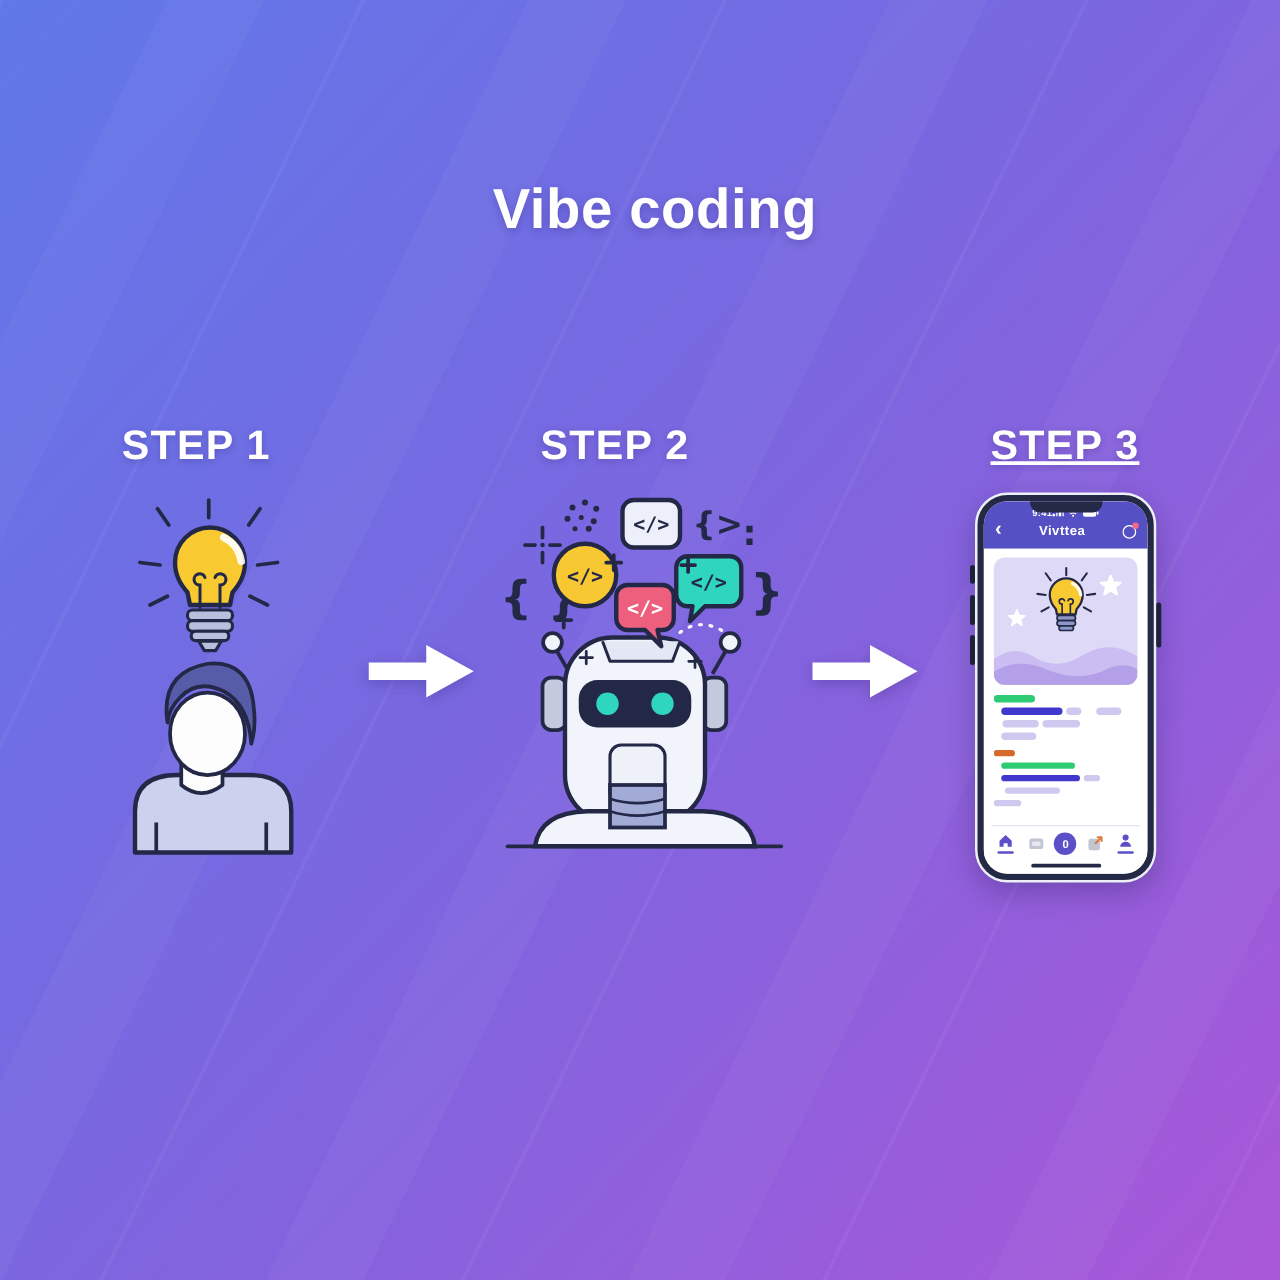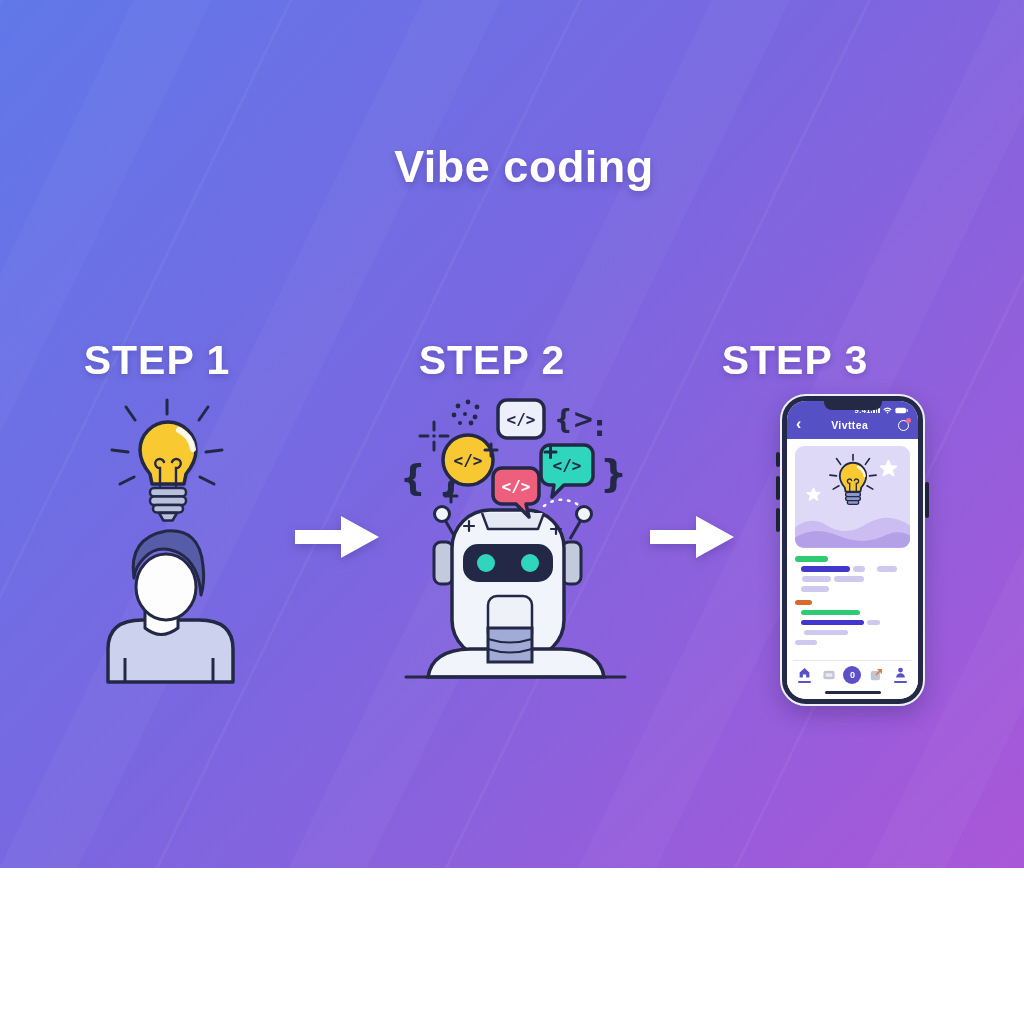--- a/index.html
+++ b/index.html
@@ -1,27 +1,27 @@
 <!DOCTYPE html>
 <html><head>
 <meta charset="utf-8">
 <style>
   html,body{margin:0;padding:0;}
   body{width:1024px;height:1024px;font-family:"Liberation Sans",sans-serif;}
-  .canvas{position:relative;width:1024px;height:868px;overflow:hidden;
+  .canvas{position:relative;width:1024px;height:1024px;overflow:hidden;
     background:linear-gradient(132deg,#6078e9 0%,#7a67e0 46%,#a957d8 100%);}
   .canvas::before{content:"";position:absolute;inset:0;pointer-events:none;
     background:repeating-linear-gradient(116deg,rgba(255,255,255,.045) 0 3px,rgba(255,255,255,0) 3px 120px,rgba(255,255,255,.03) 120px 190px,rgba(255,255,255,0) 190px 260px);}
   .title{position:absolute;top:141px;left:24px;width:1000px;text-align:center;
     color:#fff;font-size:45px;font-weight:700;letter-spacing:.5px;
     text-shadow:0 3px 7px rgba(35,30,100,.28);}
   .step-label{position:absolute;top:337px;transform:translateX(-50%);
-    color:#fff;font-size:41px;font-weight:700;letter-spacing:1px;
+    color:#fff;font-size:33px;font-weight:700;letter-spacing:1px;
     text-shadow:0 2px 6px rgba(35,30,100,.28);white-space:nowrap;text-align:center;}
-  .step1{left:157px;} .step2{left:492px;} .step3{left:795px;}
+  .step1{left:157px;} .step2{left:492px;} .step3{left:852px;text-decoration:underline;}
 
   .illus{position:absolute;}
   .person-svg{left:82px;top:390px;width:170px;height:305px;}
   .robot-svg{left:398px;top:390px;width:235px;height:292px;}
   .arrow{position:absolute;width:88px;height:56px;filter:drop-shadow(0 3px 5px rgba(30,25,90,.25));}
   .arrow1{left:293px;top:509px;} .arrow2{left:648px;top:509px;}
 
   svg text.sym{font-family:"DejaVu Sans",sans-serif;font-weight:bold;fill:#232847;}
   svg text.code{font-family:"DejaVu Sans Mono",monospace;font-weight:bold;fill:#232847;font-size:16px;text-anchor:middle;}
   svg text.code.lightfill{fill:#ffffff;}
@@ -32,21 +32,21 @@
     background:#242946;border:2px solid #eceef8;border-radius:26px;
     box-shadow:0 8px 22px rgba(25,20,70,.28);box-sizing:border-box;}
   .phone-btn{position:absolute;width:4px;background:#1d2238;border-radius:2px;}
   .pb-l1{left:-6px;top:56px;height:15px;} .pb-l2{left:-6px;top:80px;height:24px;}
   .pb-l3{left:-6px;top:112px;height:24px;} .pb-r1{right:-6px;top:86px;height:36px;}
   .phone-screen{position:absolute;inset:5px;border-radius:19px;overflow:hidden;
     background:#ffffff;display:flex;flex-direction:column;}
   .p-notch{position:absolute;top:0;left:50%;transform:translateX(-50%);
     width:58px;height:9px;background:#242946;border-radius:0 0 8px 8px;z-index:5;}
   .p-header{background:#5550c3;color:#fff;flex:0 0 auto;}
-  .p-status{display:flex;justify-content:flex-end;align-items:center;padding:5px 10px 1px;}
+  .p-status{display:flex;justify-content:center;align-items:center;padding:5px 10px 1px;}
   .p-time{font-size:7.5px;font-weight:bold;letter-spacing:.3px;}
   .p-staticons{display:flex;align-items:center;gap:3px;}
   .sig{display:inline-flex;align-items:flex-end;gap:1px;}
   .sig i{display:block;width:1.6px;background:#fff;border-radius:.5px;}
   .sig i:nth-child(1){height:2.5px;} .sig i:nth-child(2){height:3.5px;}
   .sig i:nth-child(3){height:4.5px;} .sig i:nth-child(4){height:5.5px;}
   .p-nav{display:flex;align-items:center;justify-content:space-between;padding:3px 9px 8px;}
   .p-back{font-size:16px;line-height:10px;font-weight:bold;margin-top:-2px;}
   .p-navtitle{font-size:10.5px;font-weight:bold;letter-spacing:.4px;}
   .p-refresh{width:11px;height:11px;border:1.7px solid #fff;border-radius:50%;position:relative;box-sizing:border-box;}

